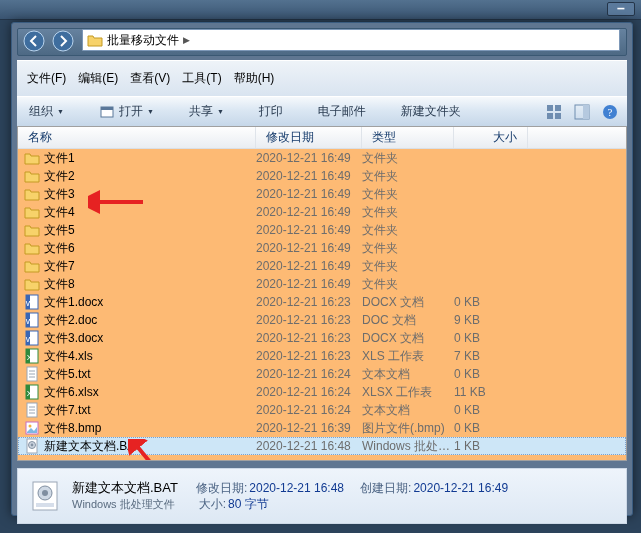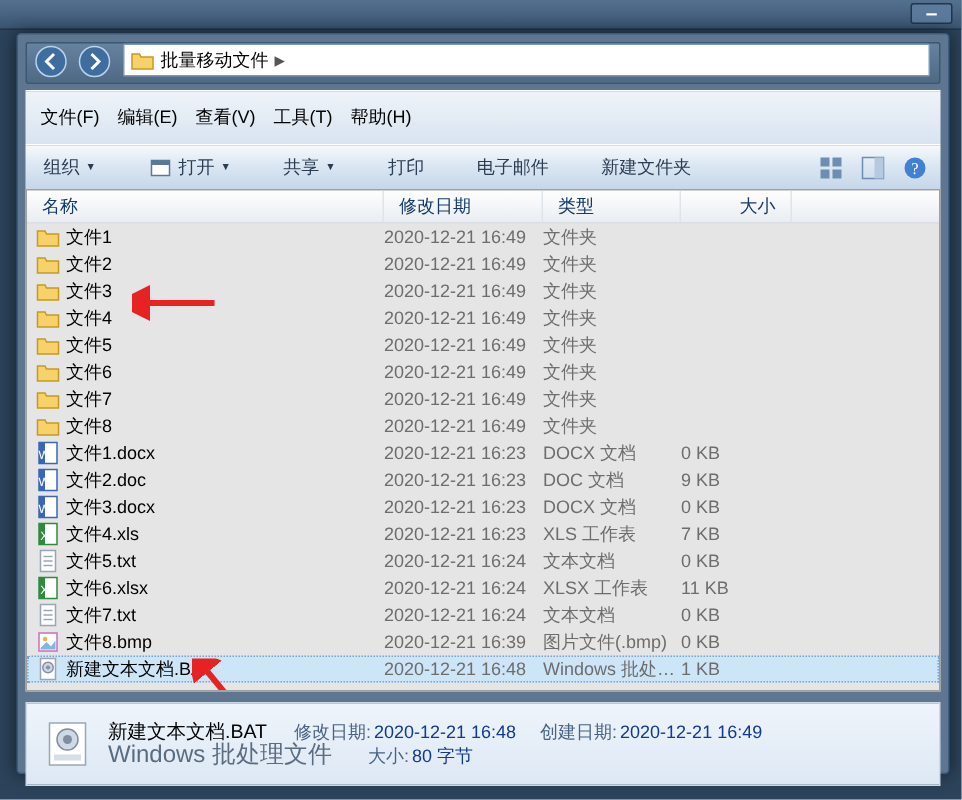--- a/index.html
+++ b/index.html
@@ -97,21 +97,21 @@
     position: absolute; left: -1px; top: 3px; bottom: 3px;
     width: 0;
   }
   .tbR {
     margin-left: auto; display: flex; align-items: center; gap: 6px;
     padding-right: 6px;
   }
   .tbR .iconsq { width: 22px; height: 22px; display:flex;align-items:center;justify-content:center; }
   
   .list-wrap {
-    background: #e5e5e5;
+    background: #fdba74;
     border: 1px solid #a0a0a0;
     height: 335px;
     position: relative;
     overflow: hidden;
   }
   .hdr {
     display: flex;
     height: 22px;
     background: linear-gradient(to bottom, #fefefe, #e9edf2);
     border-bottom: 1px solid #dadfe5;
@@ -159,21 +159,21 @@
   }
   .details .bigicon {
     width: 38px; height: 38px;
     display: flex; align-items:center; justify-content:center;
     margin-right: 8px;
   }
   .details .meta { color: #223; line-height: 16px;}
   .details .k { color: #4a6282; margin-right: 2px;}
   .details .v { color: #113a92; margin-right: 16px;}
   .details .fname { font-weight: 400; font-size: 13px; color: #000;}
-  .details .ftype { color: #5a6c80; font-size: 16px; text-align: right;}
+  .details .ftype { color: #5a6c80; font-size: 11px; text-align: right;}
   .row1 { display: flex; align-items: baseline; }
   
   .arrow {
     position: absolute;
     pointer-events: none;
   }
 </style>
 </head>
 <body>
 

